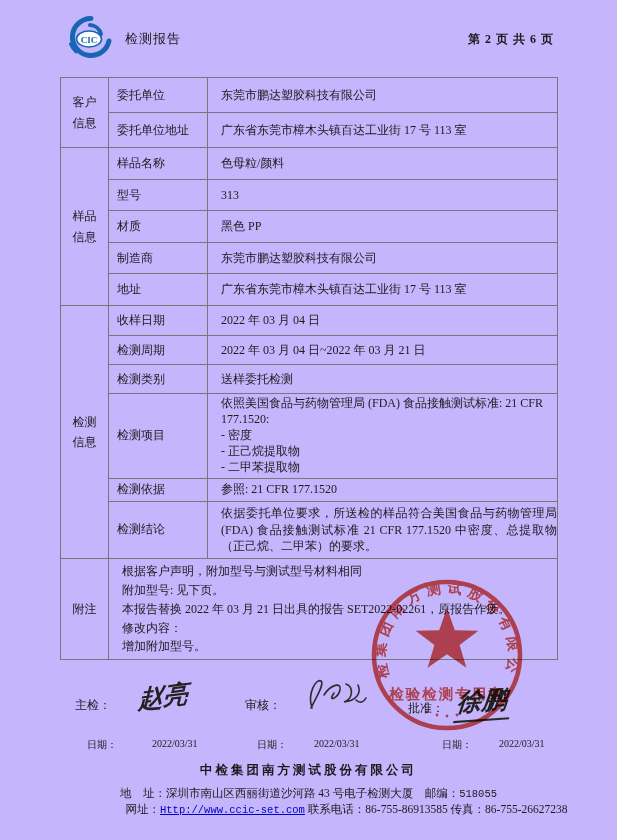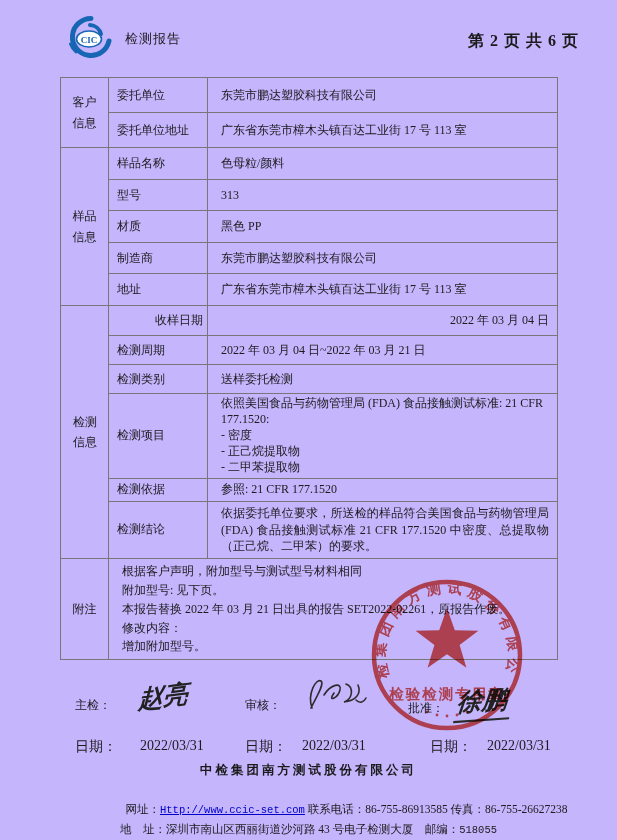--- a/index.html
+++ b/index.html
@@ -7,52 +7,52 @@
   body {
     width:617px; height:840px; position:relative; overflow:hidden;
     font-family:"Liberation Serif","DejaVu Serif",serif; color:#1b1b1b;
   }
   .page { position:absolute; inset:0; background:#c4b5fd; }
 
   
   .hdr-logo { position:absolute; left:66px; top:15px; }
   .hdr-title { position:absolute; left:125px; top:30px; font-weight:normal; font-size:13px; letter-spacing:1px; }
   .hdr-no { position:absolute; left:234px; top:31px; font-weight:bold; font-size:12px; }
-  .hdr-page { position:absolute; left:468px; top:31px; font-weight:bold; font-size:16px; letter-spacing:1px; }
+  .hdr-page { position:absolute; left:468px; top:31px; font-weight:bold; font-size:12px; letter-spacing:1px; }
 
   
   table.report { position:absolute; left:60px; top:77px; width:497px;
     border-collapse:collapse; table-layout:fixed; font-size:12px; }
   table.report td { border:1px solid #777; vertical-align:middle; }
   td.sec { text-align:center; line-height:1.7; padding:0 11px; }
   td.lbl { padding-left:8px; padding-right:4px; }
-  td.val { padding-left:13px; padding-right:8px; }
+  td.val { padding-left:13px; padding-right:0; }
   .pre { white-space:pre-line; }
   td.items { line-height:1.33; padding-top:2px; padding-bottom:2px; }
   td.concl { text-align:justify; line-height:1.4; padding-top:3px; padding-bottom:3px; }
   td.note-val { line-height:1.57; padding-top:3px; padding-bottom:3px; }
   tr.h35 td { height:35px; } tr.h32 td { height:32px; } tr.h31 td { height:31px; }
-  tr.h30 td { height:30px;text-align:right; } tr.h29 td { height:29px; } tr.h80 td { height:80px; }
+  tr.h30 td { height:30px; } tr.h29 td { height:29px; } tr.h80 td { height:80px; }
   tr.h23 td { height:23px; } tr.h50 td { height:50px; } tr.h94 td { height:94px; }
 
   
   .sig-label { position:absolute; font-size:12px; }
   .sig-name { position:absolute; font-size:25px; font-weight:600; color:#222;
     transform:rotate(-7deg) skewX(-8deg); font-style:italic; white-space:nowrap; }
   .sig-name.approver { border-bottom:2px solid #2a2a2a; padding:0 4px 2px 2px; transform:rotate(-4deg) skewX(-10deg); }
-  .sig-date { position:absolute; font-size:14px; }
+  .sig-date { position:absolute; font-size:10px;margin-left:12px; }
 
   
   .stamp { position:absolute; left:367px; top:575px; width:160px; height:160px;
     opacity:.88; mix-blend-mode:multiply; pointer-events:none; }
 
   
   .ft { position:absolute; left:0; width:617px; text-align:center; }
   .ft-company { top:762px; font-size:12.5px; font-weight:bold; letter-spacing:3px; }
-  .ft-address { top:786px; font-size:11.5px;margin-top:36px; }
+  .ft-address { top:786px; font-size:11.5px; }
   .ft-web { top:802px; font-size:11.5px;margin-left:38px; }
   .mono { font-family:"Liberation Mono","DejaVu Sans Mono",monospace; font-size:10.5px; }
   a.weblink { color:#0000cc; text-decoration:underline; font-family:"Liberation Mono","DejaVu Sans Mono",monospace; font-size:10.5px; }
 </style>
 </head>
 <body>
 
 <div class="page">
 
   <div class="hdr-logo">

